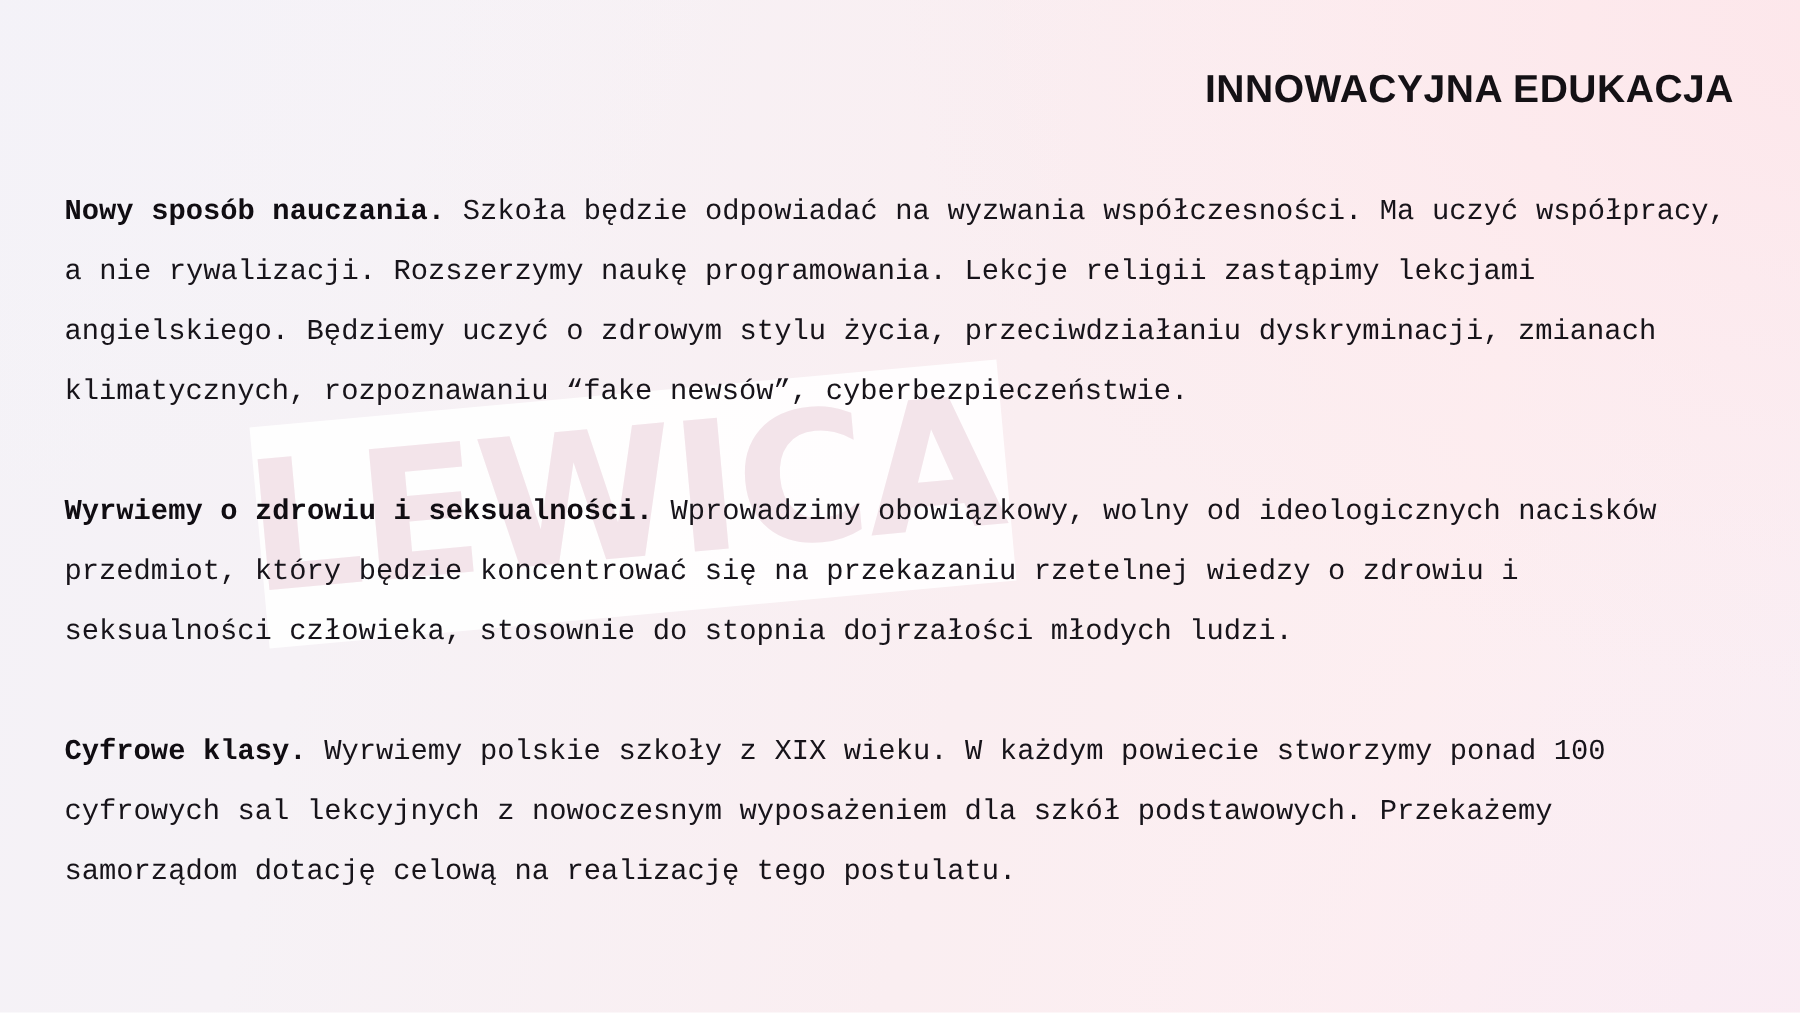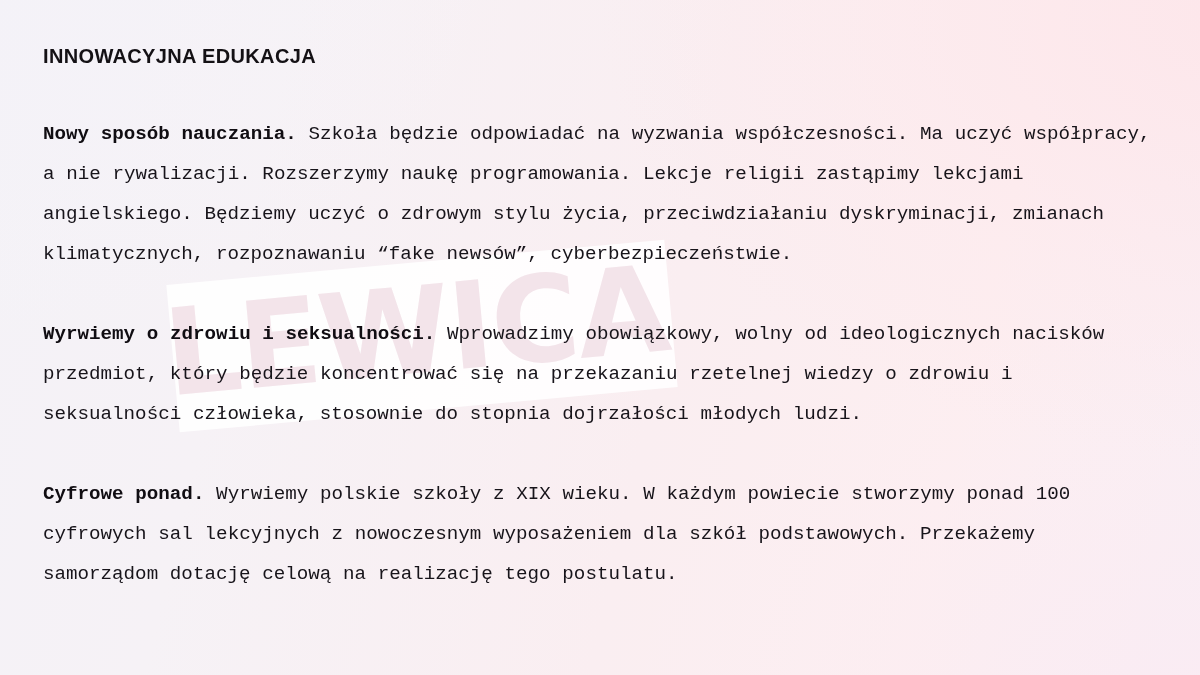--- a/index.html
+++ b/index.html
@@ -83,26 +83,27 @@
   }
 
   
   .content {
     position: relative;
     z-index: 2;
     padding: 44px 44px 0 43px;
   }
 
   .slide-title {
-    font-size: 20px;
+    font-size: 26px;
     font-weight: 700;
     letter-spacing: 0.35px;
     color: #141115;
     margin: 0 0 46px 0;
     line-height: 1.2;
+    text-align: right;
   }
 
   .body-block {
     margin: 0 0 40px 0;
     max-width: 1116px;
     font-family: Liberation Mono, monospace;
   }
   .body-block:last-child {
     margin-bottom: 0;
   }
@@ -135,17 +136,17 @@
 
     <div class="body-block">
       <p class="body-paragraph"><span class="lead">Nowy sposób nauczania.</span><span> Szkoła będzie odpowiadać na wyzwania współczesności. Ma uczyć współpracy, a nie rywalizacji. Rozszerzymy naukę programowania. Lekcje religii zastąpimy lekcjami angielskiego. Będziemy uczyć o zdrowym stylu życia, przeciwdziałaniu dyskryminacji, zmianach klimatycznych, rozpoznawaniu “fake newsów”, cyberbezpieczeństwie.</span></p>
     </div>
 
     <div class="body-block">
       <p class="body-paragraph"><span class="lead">Wyrwiemy o zdrowiu i seksualności.</span><span> Wprowadzimy obowiązkowy, wolny od ideologicznych nacisków przedmiot, który będzie koncentrować się na przekazaniu rzetelnej wiedzy o zdrowiu i seksualności człowieka, stosownie do stopnia dojrzałości młodych ludzi.</span></p>
     </div>
 
     <div class="body-block">
-      <p class="body-paragraph"><span class="lead">Cyfrowe ponad.</span><span> Wyrwiemy polskie szkoły z XIX wieku. W każdym powiecie stworzymy ponad 100 cyfrowych sal lekcyjnych z nowoczesnym wyposażeniem dla szkół podstawowych. Przekażemy samorządom dotację celową na realizację tego postulatu.</span></p>
+      <p class="body-paragraph"><span class="lead">Cyfrowe klasy.</span><span> Wyrwiemy polskie szkoły z XIX wieku. W każdym powiecie stworzymy ponad 100 cyfrowych sal lekcyjnych z nowoczesnym wyposażeniem dla szkół podstawowych. Przekażemy samorządom dotację celową na realizację tego postulatu.</span></p>
     </div>
 
   </div>
 </div>
 
 </body></html>

